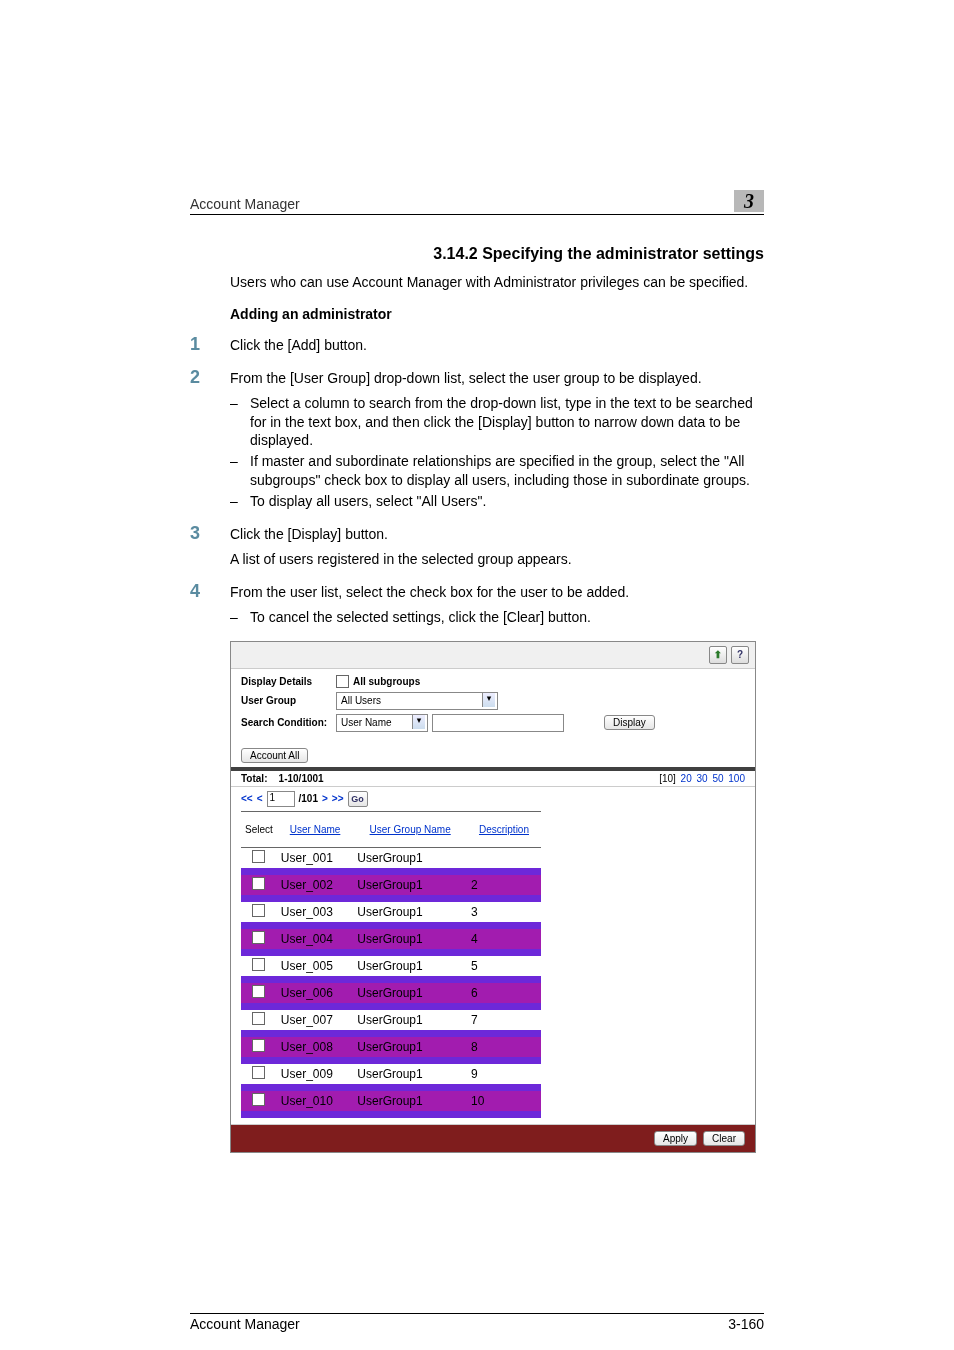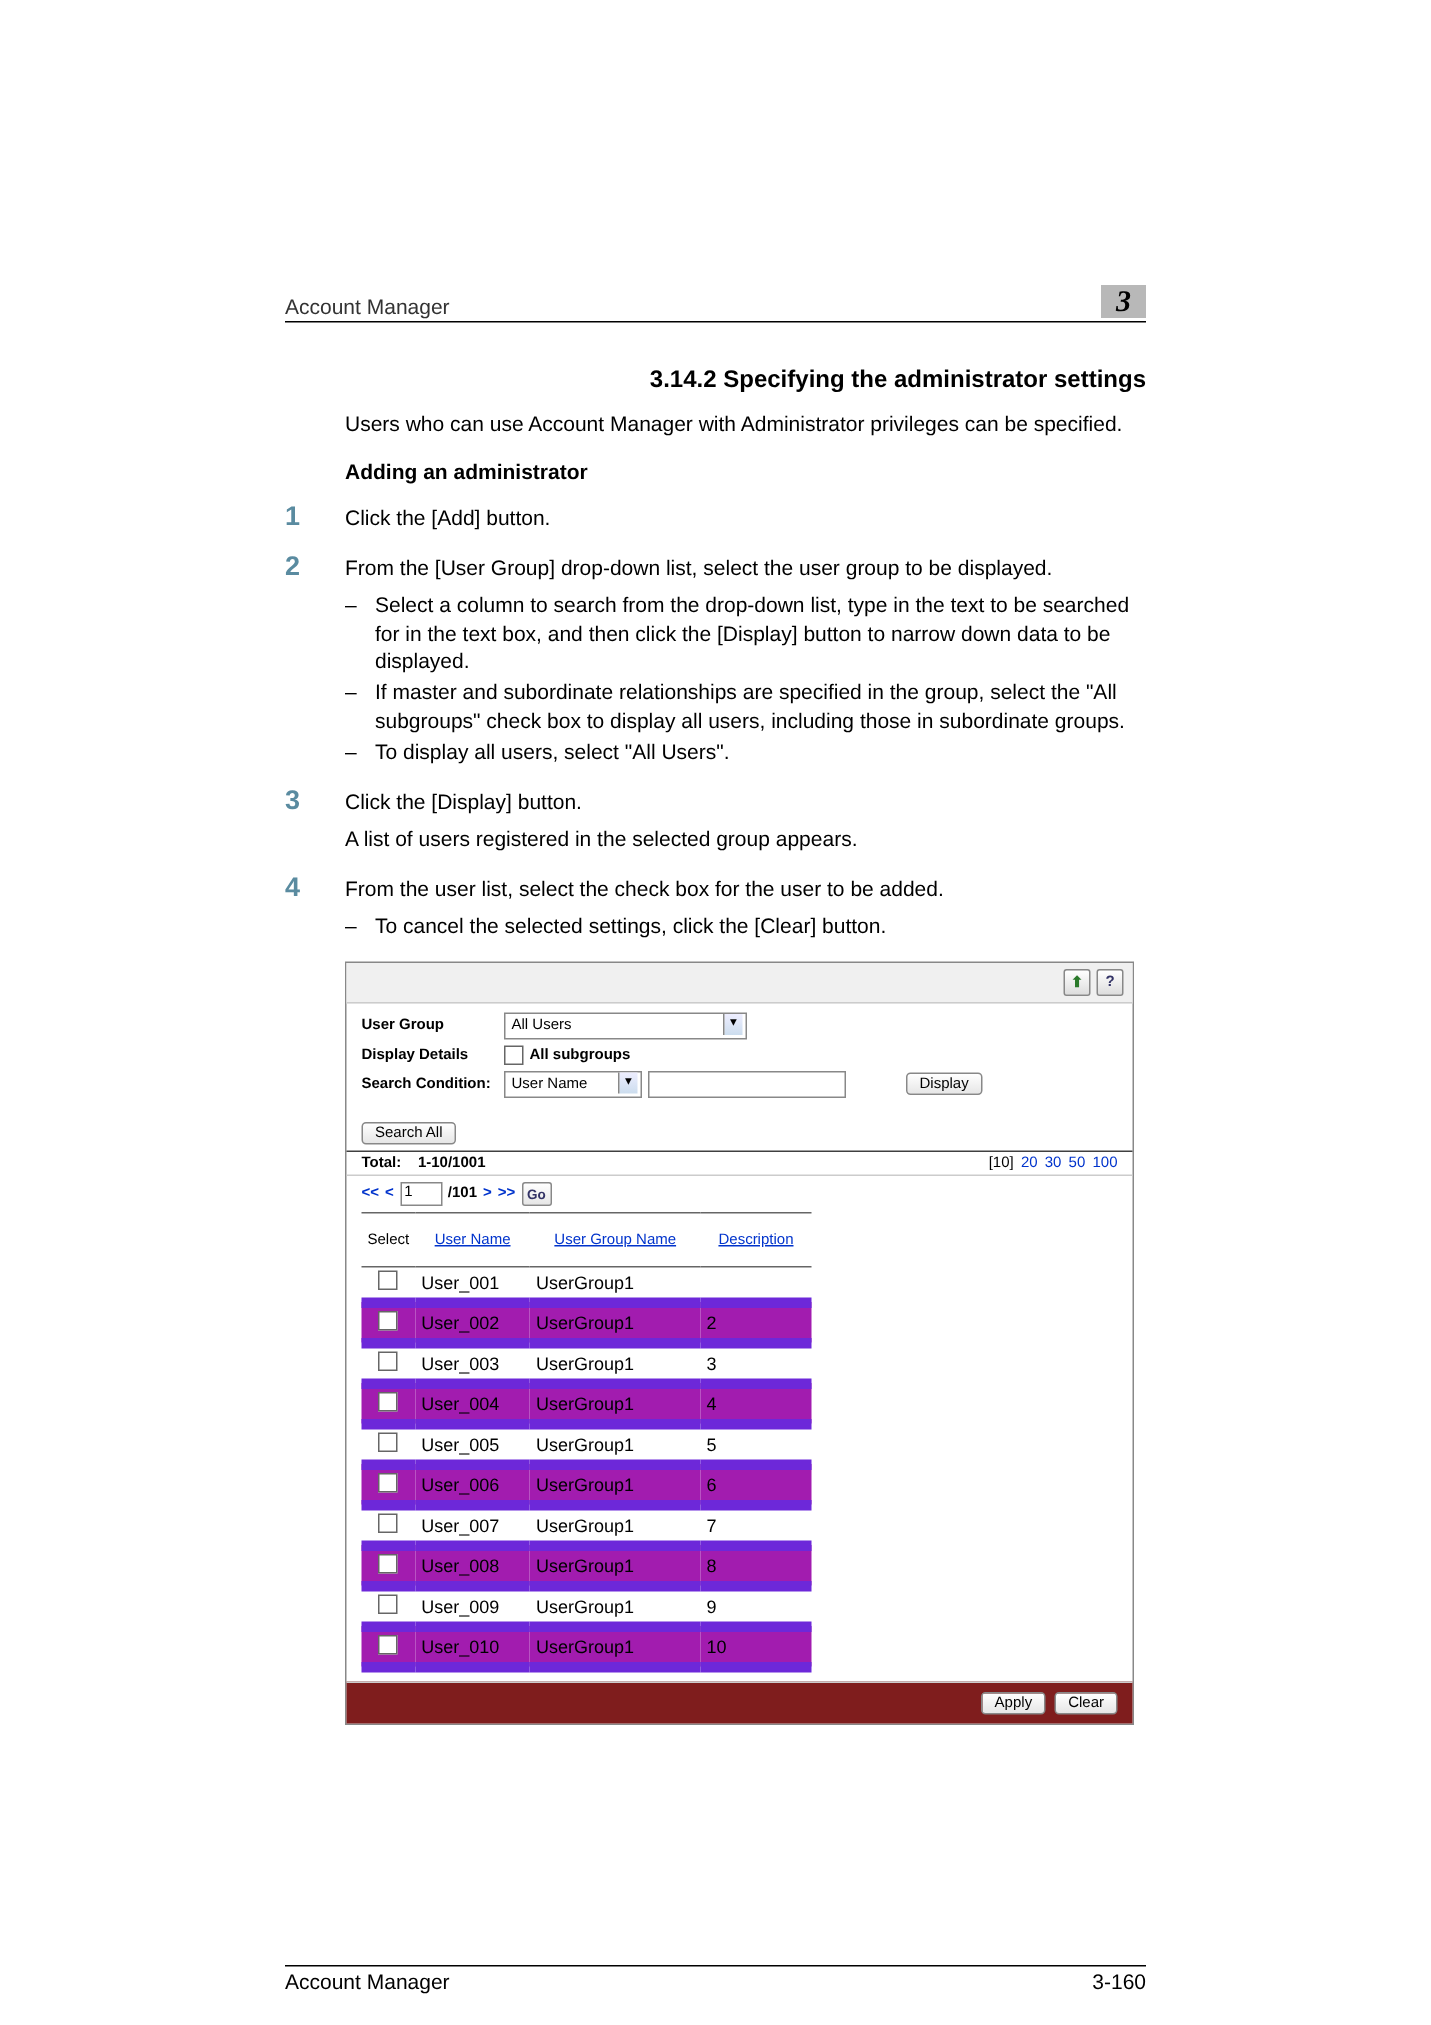--- a/index.html
+++ b/index.html
@@ -198,21 +198,21 @@
     display: inline-block;
   }
   .select-all-row {
     padding: 4px 10px;
   }
   .total-row {
     display: flex;
     justify-content: space-between;
     align-items: center;
     padding: 2px 10px;
-    border-top: 1px solid #404040;
+    border-top: 4px solid #404040;
     border-bottom: 1px solid #ccc;
   }
   .page-size-links a { color: #0033cc; text-decoration: none; margin-left: 2px; }
   .page-size-links .current { color: #000; }
   .pager {
     padding: 4px 10px;
     display: flex;
     align-items: center;
     gap: 4px;
     font-weight: bold;
@@ -336,42 +336,42 @@
 
   <div class="panel">
 
     <div class="panel-toolbar">
       <span class="icon-btn green">⬆</span>
       <span class="icon-btn">?</span>
     </div>
 
     <div class="filters">
       <div class="filter-row">
+        <span class="filter-label">Display Details</span>
+        <span class="fake-check"></span>
+        <span style="font-weight:bold">All subgroups</span>
+      </div>
+      <div class="filter-row">
         <span class="filter-label">User Group</span>
         <span class="fake-select" style="width:140px">
           <span>All Users</span>
         </span>
-      </div>
-      <div class="filter-row">
-        <span class="filter-label">Display Details</span>
-        <span class="fake-check"></span>
-        <span style="font-weight:bold">All subgroups</span>
       </div>
       <div class="filter-row">
         <span class="filter-label">Search Condition:</span>
         <span class="fake-select" style="width:70px">
           <span>User Name</span>
         </span>
         <span class="fake-input" style="margin-left:4px"></span>
         <span class="mini-btn" style="margin-left:40px">Display</span>
       </div>
     </div>
 
     <div class="select-all-row">
-      <span class="mini-btn">Search All</span>
+      <span class="mini-btn">Account All</span>
     </div>
 
     <div class="total-row">
       <span>
         <b>Total:</b>
         <span>&nbsp;&nbsp;</span>
         <b>1-10/1001</b>
       </span>
       <span class="page-size-links">
         <span class="current">[10]</span>

